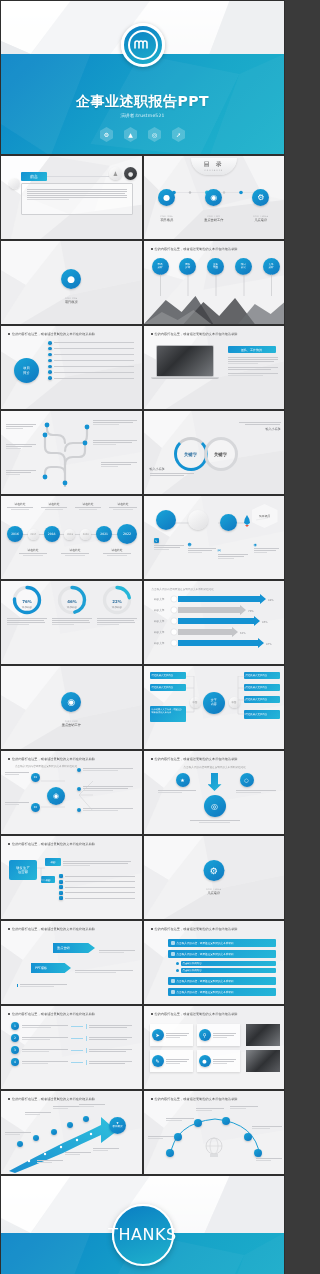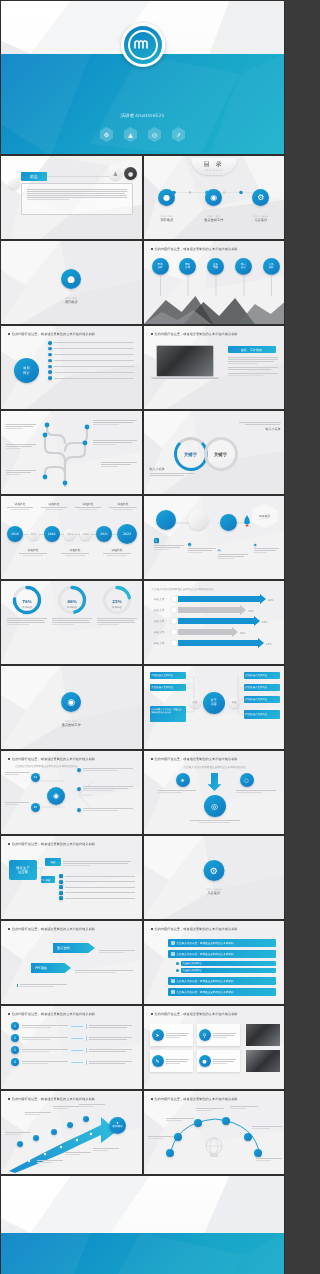--- a/index.html
+++ b/index.html
@@ -135,20 +135,21 @@
         </svg>
       </div>
     </div>
     <div class="logo-circle">
       <div class="logo-ring">
         <svg width="20" height="10" viewBox="0 0 20 10">
           <path d="M2 8 L2 3 Q2 1 4 1 Q6 1 6 3 L6 8 M6 3 Q6 1 8 1 Q10 1 10 3 L10 8 M10 3 Q10 1 12 1 Q14 1 14 3 L14 8" stroke="#fff" stroke-width="1.6" fill="none" stroke-linecap="round"></path>
         </svg>
       </div>
     </div>
+    <div class="main-title">企事业述职报告PPT</div>
     <div class="sub-title">演讲者:trustme521</div>
     <div class="hexrow">
       <div class="hex">⚙</div>
       <div class="hex">▲</div>
       <div class="hex">◎</div>
       <div class="hex">➚</div>
     </div>
   </div>
 
   <div class="row">
@@ -1142,16 +1143,17 @@
     </div>
     <div class="end-bottom">
       <div class="poly-bg">
         <svg viewBox="0 0 285 103" preserveAspectRatio="none">
           <polygon points="0,0 90,0 50,103 0,72" fill="#ffffff" opacity=".05"></polygon>
           <polygon points="140,0 245,22 205,103 90,92" fill="#ffffff" opacity=".04"></polygon>
           <polygon points="245,22 285,0 285,103 215,103" fill="#ffffff" opacity=".03"></polygon>
         </svg>
       </div>
     </div>
+    <div class="thanks-circle">THANKS</div>
 
   </div>
 
 </div>
 
 </body></html>

